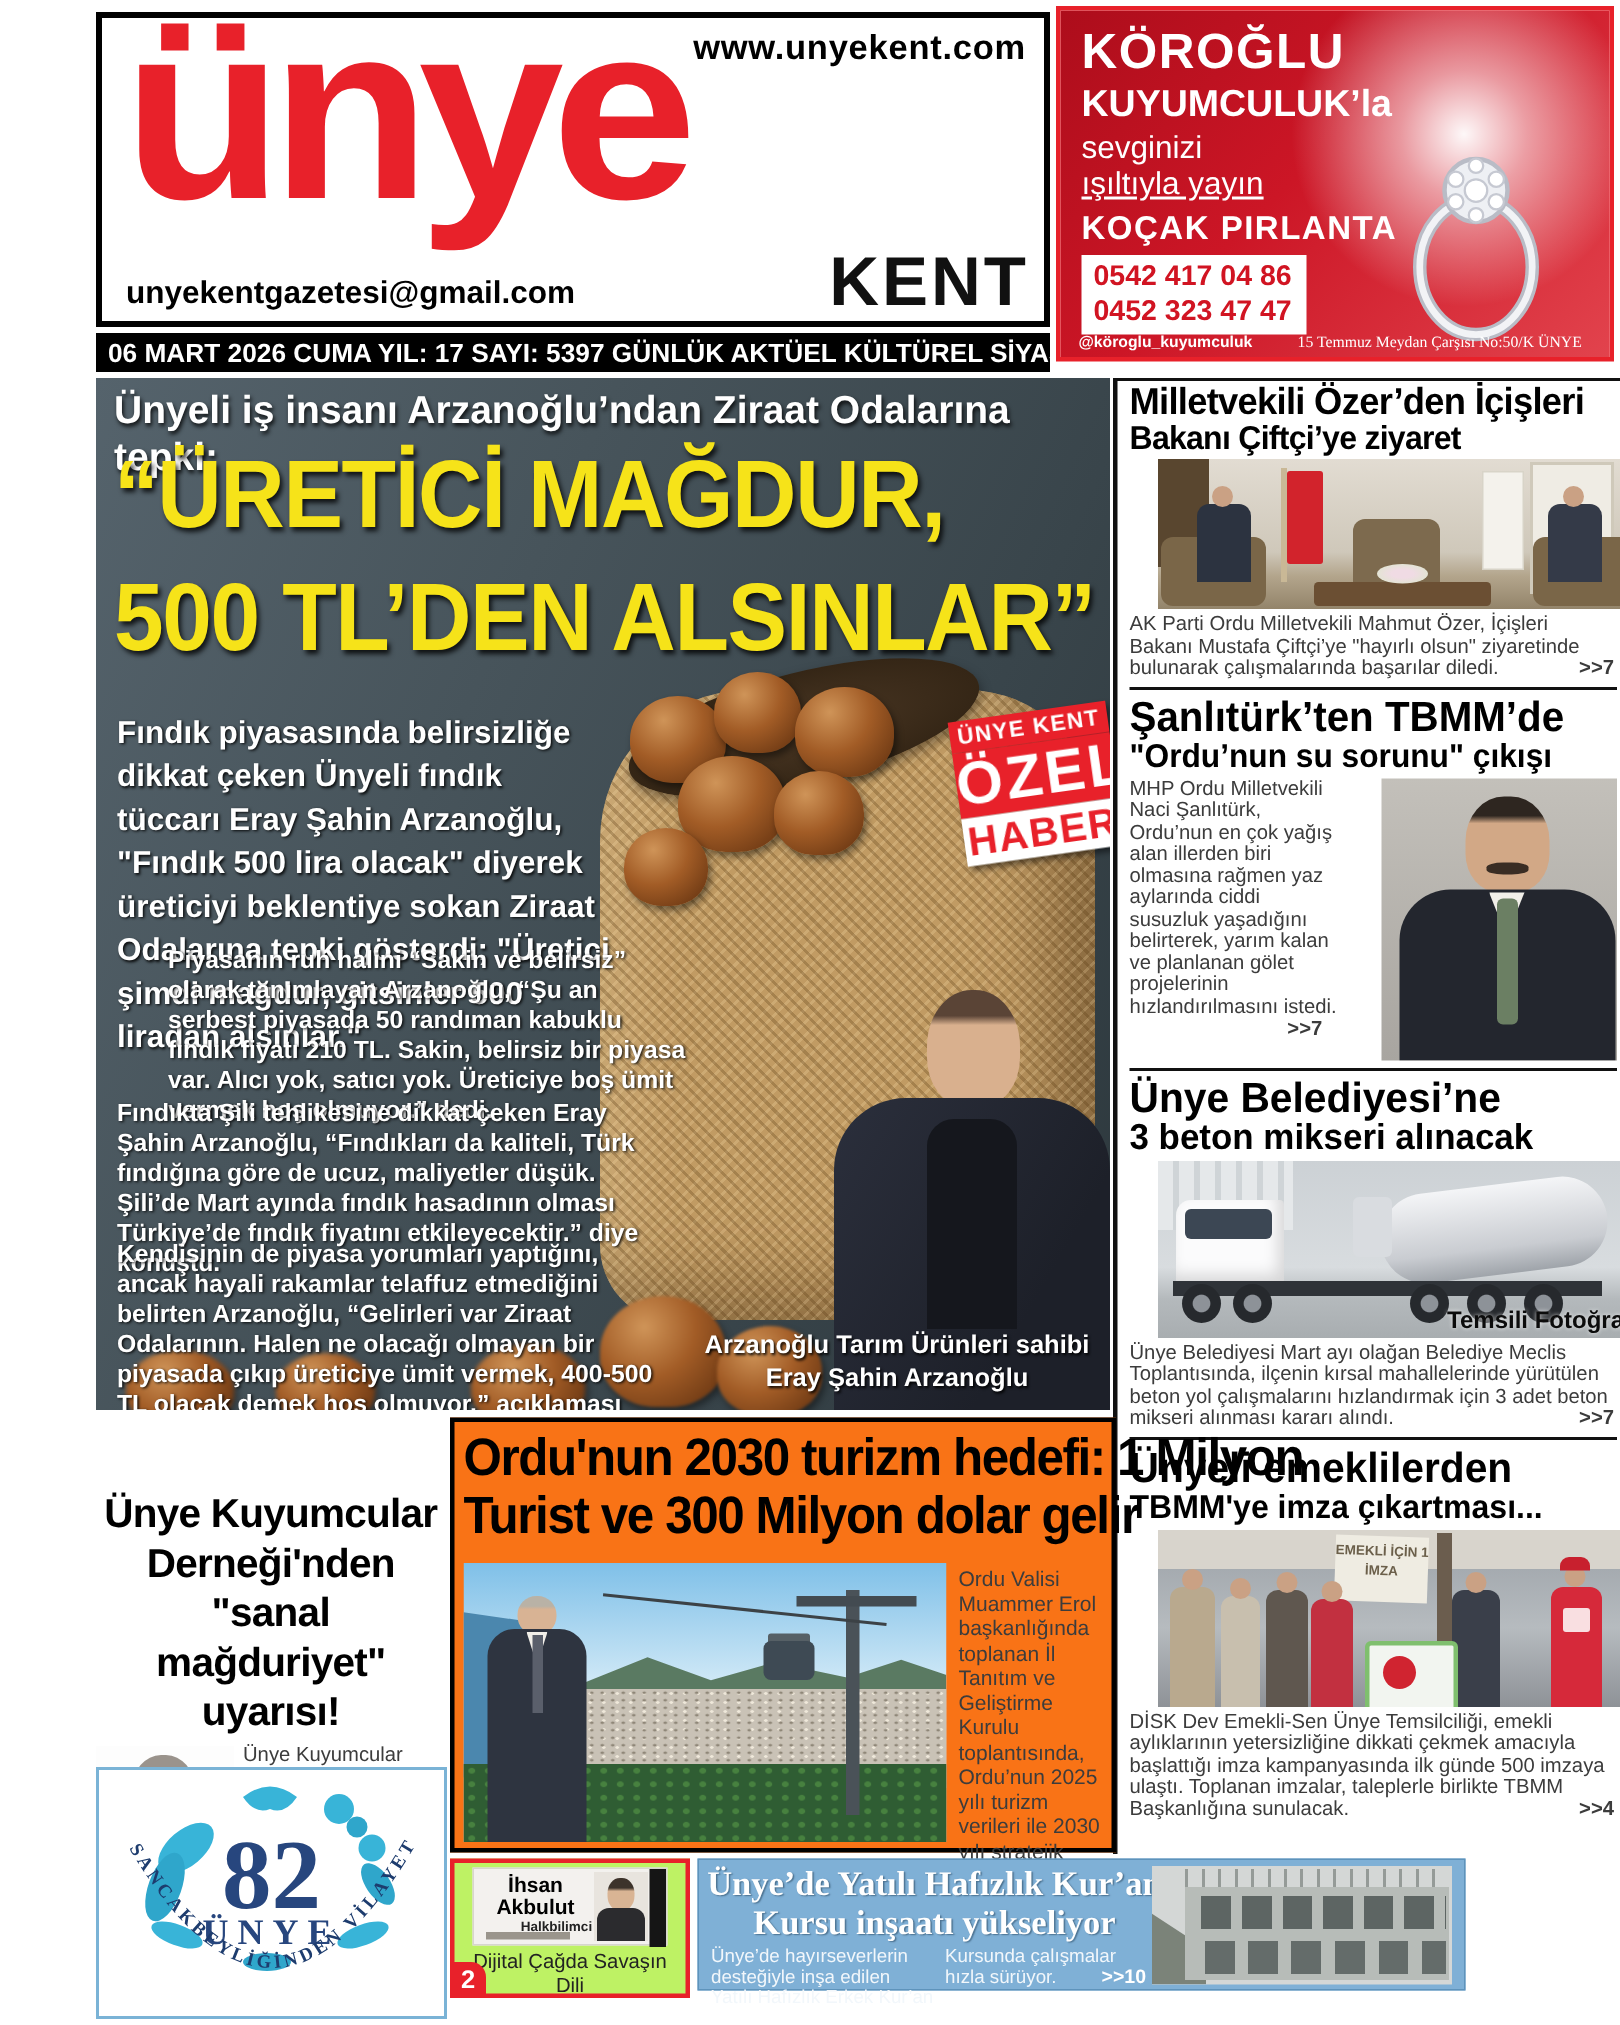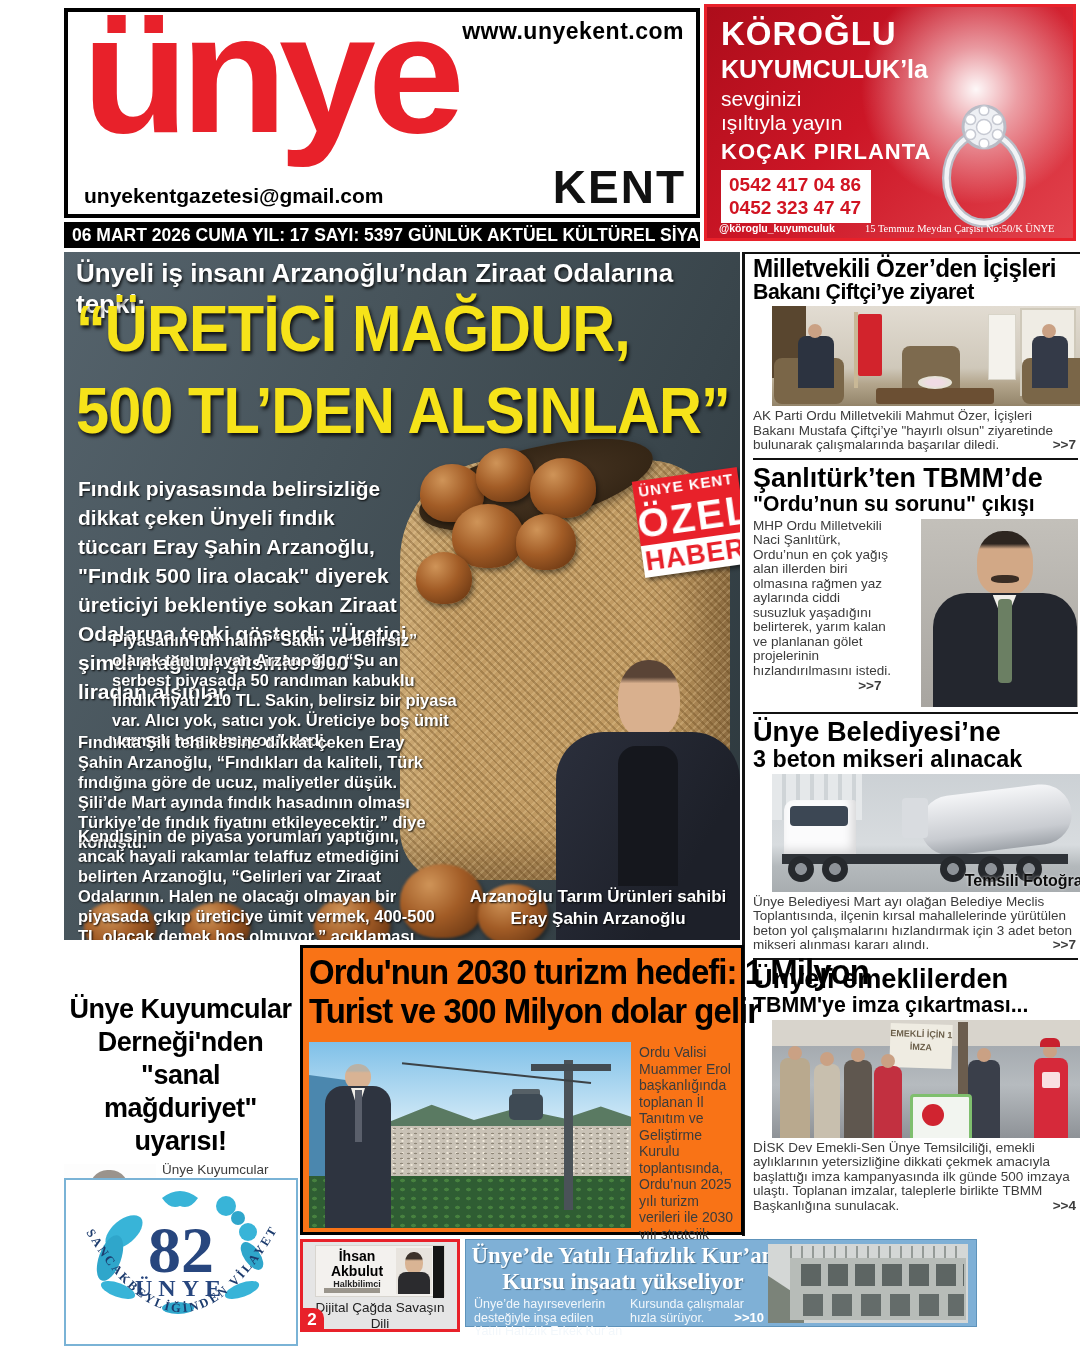--- a/index.html
+++ b/index.html
@@ -19,21 +19,21 @@
            font-size:17.5px;font-weight:bold;line-height:26px;padding-left:8px;box-sizing:border-box;white-space:nowrap;}
 
   
   .ad{left:704px;top:4px;width:372px;height:237px;box-sizing:border-box;border:3px solid #e8212a;
       background:linear-gradient(135deg,#ad0d1b 0%,#cc1626 45%,#e2434d 100%);overflow:hidden;}
   .ad-burst{right:-20px;top:-10px;width:260px;height:220px;
       background:radial-gradient(circle at 55% 42%,rgba(255,255,255,.97) 0%,rgba(255,255,255,.55) 22%,rgba(255,255,255,0) 60%);}
   .ad-t1{left:14px;top:8px;font-size:33px;font-weight:bold;color:#fff;letter-spacing:1px;}
   .ad-t2{left:14px;top:48px;font-size:25px;font-weight:bold;color:#fff;}
   .ad-t3{left:14px;top:80px;font-size:21px;color:#fff;}
-  .ad-t4{left:14px;top:104px;font-size:21px;color:#fff;}
+  .ad-t4{left:14px;top:104px;font-size:21px;color:#fff;text-decoration:underline;}
   .ad-t5{left:14px;top:132px;font-size:22px;font-weight:bold;color:#fff;letter-spacing:1px;}
   .ad-phones{left:14px;top:163px;background:#fff;color:#d11422;font-size:19px;font-weight:bold;
              padding:3px 10px 4px 8px;line-height:23px;}
   .ad-soc{left:12px;bottom:4px;font-size:10.5px;font-weight:bold;color:#fff;}
   .ad-addr{left:158px;bottom:4px;font-size:10.5px;color:#fff;font-family:"Liberation Serif","DejaVu Serif",serif;}
 
   
   .lead{left:64px;top:252px;width:676px;height:688px;overflow:hidden;
         background:linear-gradient(115deg,#55636c 0%,#47545b 35%,#39454b 70%,#2c373c 100%);}
   .lead .kicker{left:12px;top:6px;width:660px;font-size:26px;font-weight:bold;color:#fff;
@@ -104,24 +104,24 @@
   .kumas{float:left;width:92px;height:128px;margin:2px 6px 0 0;position:relative;background:#fdfdfd;overflow:hidden;}
   .logo82{left:64px;top:1178px;width:234px;height:168px;border:2px solid #7ab3d6;box-sizing:border-box;background:#fff;}
 
   
   .tourism{left:300px;top:945px;width:444px;height:290px;border:3px solid #000;box-sizing:border-box;background:#f97316;}
   .tt{font-size:35px;font-weight:bold;color:#000;line-height:43px;letter-spacing:-1px;margin:2px 0 0 6px;}
   .tphoto{left:6px;top:94px;width:322px;height:186px;overflow:hidden;}
   .tbody{left:336px;top:96px;width:100px;font-size:14px;line-height:16.5px;color:#3c3c3c;}
 
   
-  .colad{left:300px;top:1239px;width:160px;height:93px;border:3px solid #e8212a;box-sizing:border-box;background:#e5e5e5;}
+  .colad{left:300px;top:1239px;width:160px;height:93px;border:3px solid #e8212a;box-sizing:border-box;background:#bef264;}
   .colcard{left:12px;top:3px;width:130px;height:52px;background:#f3f1ee;border:1px solid #d8d5cf;box-sizing:border-box;}
   .cname{font-size:14px;font-weight:bold;color:#000;line-height:15px;text-align:center;width:82px;}
-  .crole{font-size:9px;font-weight:bold;color:#222;text-align:center;width:82px;}
+  .crole{font-size:9px;font-weight:bold;color:#222;text-align:center;width:82px;padding-left:14px;}
   .cbar{position:absolute;left:8px;top:42px;width:56px;height:5px;background:#9a958c;}
   .cphoto{position:absolute;right:12px;top:2px;width:36px;height:46px;background:#e8e4de;}
   .cblack{position:absolute;right:0px;top:0px;width:11px;height:52px;background:#151515;}
   .cbook{position:absolute;left:0;top:58px;width:100%;text-align:center;font-size:13.5px;color:#222;line-height:16px;}
   .cpage{position:absolute;left:-3px;bottom:-3px;width:24px;height:24px;background:#e8212a;color:#fff;
          font-size:17px;font-weight:bold;text-align:center;line-height:24px;border-radius:0 10px 0 0;}
 
   
   .quran{left:465px;top:1239px;width:512px;height:88px;background:#7fb0d6;border:1px solid #5e93bb;box-sizing:border-box;}
   .qt{width:310px;text-align:center;font-family:"Liberation Serif","DejaVu Serif",serif;font-weight:bold;

